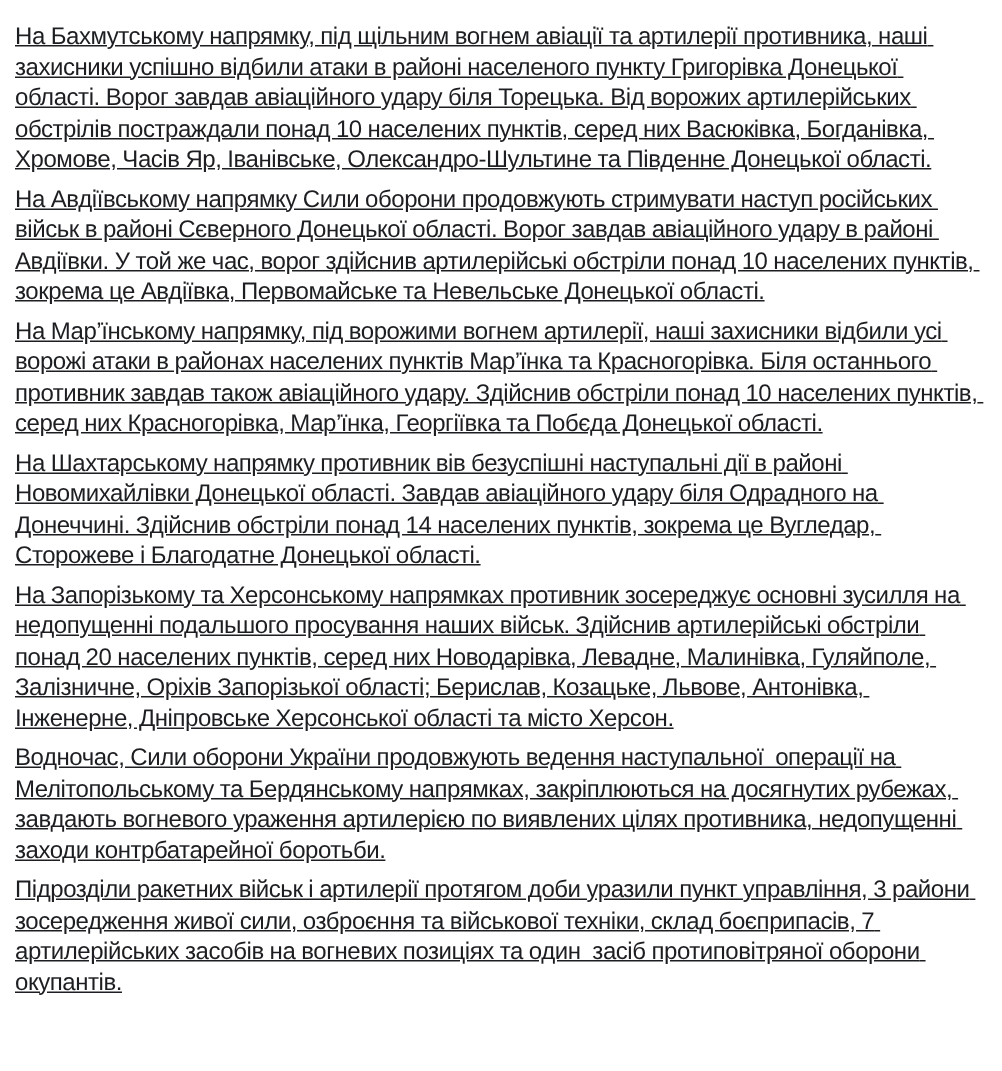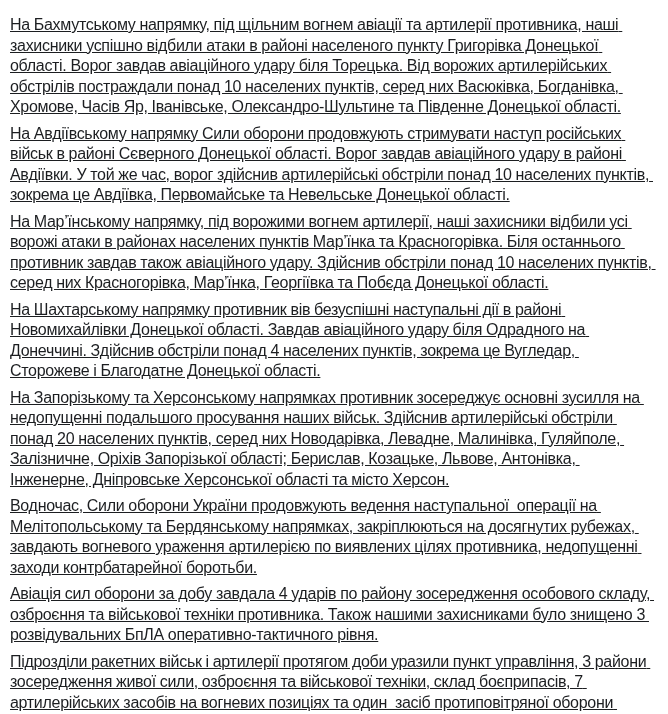--- a/index.html
+++ b/index.html
@@ -30,18 +30,17 @@
     text-decoration: underline;
   }
 </style>
 </head>
 <body>
 
 <div class="report-body">
   <p>На Бахмутському напрямку, під щільним вогнем авіації та артилерії противника, наші захисники успішно відбили атаки в районі населеного пункту Григорівка Донецької області. Ворог завдав авіаційного удару біля Торецька. Від ворожих артилерійських обстрілів постраждали понад 10 населених пунктів, серед них Васюківка, Богданівка, Хромове, Часів Яр, Іванівське, Олександро-Шультине та Південне Донецької області.</p>
   <p>На Авдіївському напрямку Сили оборони продовжують стримувати наступ російських військ в районі Сєверного Донецької області. Ворог завдав авіаційного удару в районі Авдіївки. У той же час, ворог здійснив артилерійські обстріли понад 10 населених пунктів, зокрема це Авдіївка, Первомайське та Невельське Донецької області.</p>
   <p>На Мар’їнському напрямку, під ворожими вогнем артилерії, наші захисники відбили усі ворожі атаки в районах населених пунктів Мар’їнка та Красногорівка. Біля останнього противник завдав також авіаційного удару. Здійснив обстріли понад 10 населених пунктів, серед них Красногорівка, Мар’їнка, Георгіївка та Побєда Донецької області.</p>
-  <p>На Шахтарському напрямку противник вів безуспішні наступальні дії в районі Новомихайлівки Донецької області. Завдав авіаційного удару біля Одрадного на Донеччині. Здійснив обстріли понад 4 населених пунктів, зокрема це Вугледар, Сторожеве і Благодатне Донецької області.</p>
+  <p>На Шахтарському напрямку противник вів безуспішні наступальні дії в районі Новомихайлівки Донецької області. Завдав авіаційного удару біля Одрадного на Донеччині. Здійснив обстріли понад 14 населених пунктів, зокрема це Вугледар, Сторожеве і Благодатне Донецької області.</p>
   <p>На Запорізькому та Херсонському напрямках противник зосереджує основні зусилля на недопущенні подальшого просування наших військ. Здійснив артилерійські обстріли понад 20 населених пунктів, серед них Новодарівка, Левадне, Малинівка, Гуляйполе, Залізничне, Оріхів Запорізької області; Берислав, Козацьке, Львове, Антонівка, Інженерне, Дніпровське Херсонської області та місто Херсон.</p>
   <p>Водночас, Сили оборони України продовжують ведення наступальної  операції на Мелітопольському та Бердянському напрямках, закріплюються на досягнутих рубежах, завдають вогневого ураження артилерією по виявлених цілях противника, недопущенні заходи контрбатарейної боротьби.</p>
-  <p>Авіація сил оборони за добу завдала 4 ударів по району зосередження особового складу, озброєння та військової техніки противника. Також нашими захисниками було знищено 3 розвідувальних БпЛА оперативно-тактичного рівня.</p>
   <p>Підрозділи ракетних військ і артилерії протягом доби уразили пункт управління, 3 райони зосередження живої сили, озброєння та військової техніки, склад боєприпасів, 7 артилерійських засобів на вогневих позиціях та один  засіб протиповітряної оборони окупантів.</p>
 </div>
 
 </body></html>

